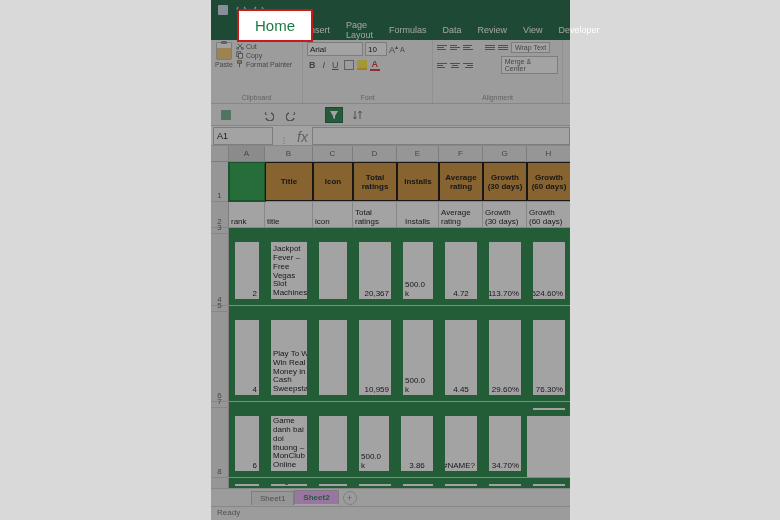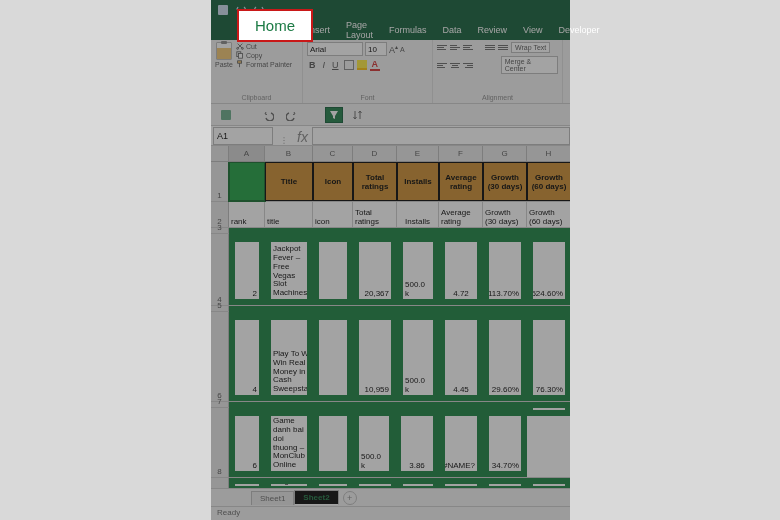--- a/index.html
+++ b/index.html
@@ -65,21 +65,21 @@
 .wA{width:36px;min-width:36px}
 .wB{width:48px;min-width:48px}
 .wC{width:40px;min-width:40px}
 .wD{width:44px;min-width:44px}
 .wE{width:42px;min-width:42px}
 .wF{width:44px;min-width:44px}
 .wG{width:44px;min-width:44px}
 .wH{width:44px;min-width:44px}
 .tabs{height:18px;background:#f3f3f3;border-top:1px solid #ccc;display:flex;align-items:center;padding:0 40px;gap:0}
 .shtab{font-size:8px;padding:2px 8px;border:1px solid #bbb;border-bottom:none;background:#e8e8e8;color:#666;cursor:pointer}
-.shtab.active{background:#000000;color:#1b7a44;font-weight:bold;border-bottom:1px solid #fff}
+.shtab.active{background:#f0abfc;color:#1b7a44;font-weight:bold;border-bottom:1px solid #fff}
 .newsh{width:14px;height:14px;border:1px solid #bbb;border-radius:50%;margin-left:4px;font-size:9px;text-align:center;line-height:12px;color:#888;cursor:pointer}
 .status{height:14px;background:#f3f3f3;border-top:1px solid #ccc;font-size:8px;color:#666;padding:1px 6px}
 .callout{position:absolute;z-index:10;left:237px;top:9px;background:#fff;border:2px solid #c91818;padding:6px 16px;font-size:15px;color:#1b7a44;font-weight:400}
 </style>
 </head>
 <body>
 
 <div class="app">
   <div class="qat">
     <svg class="ico" viewBox="0 0 12 12">

